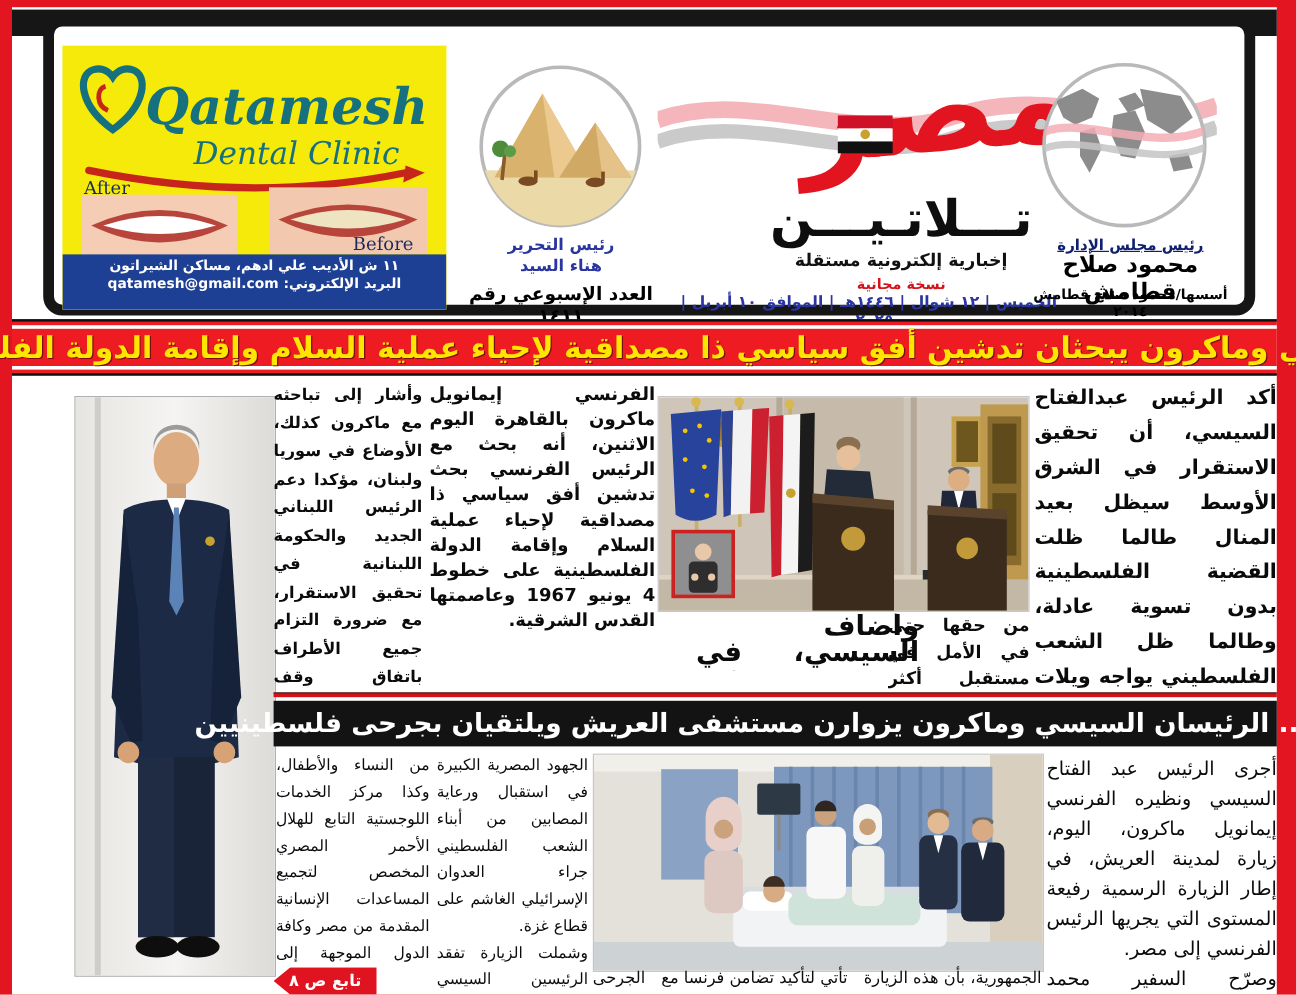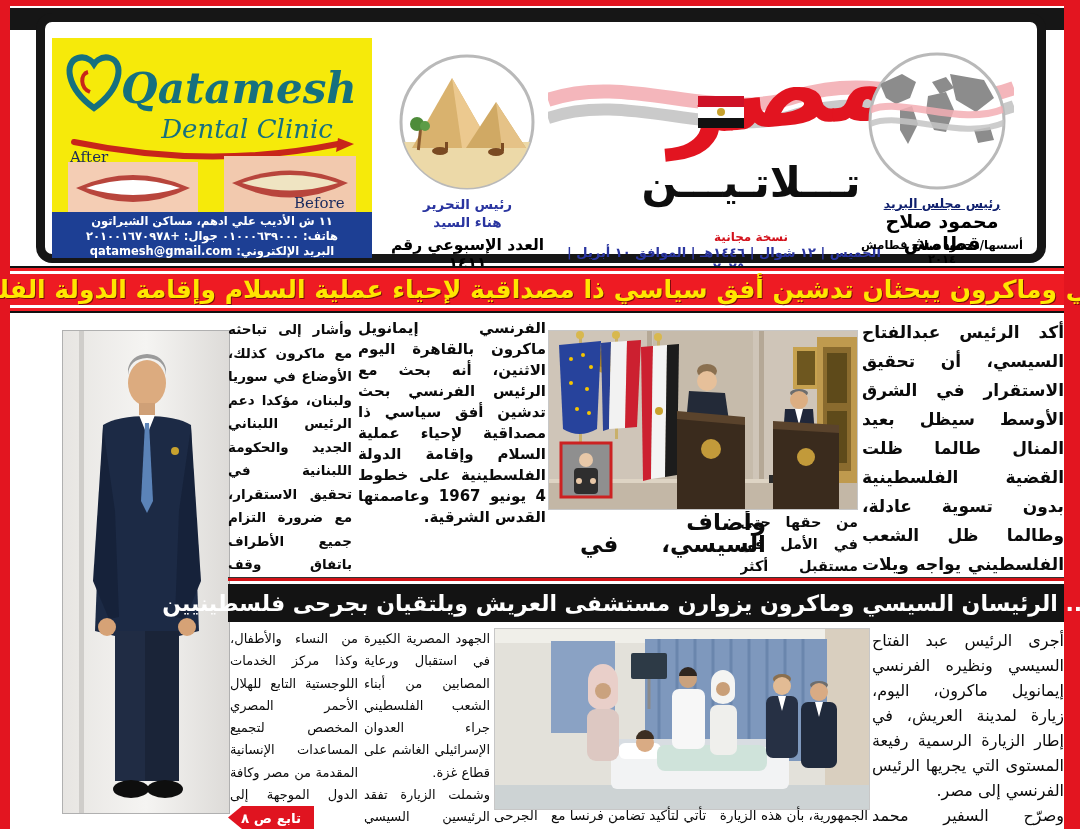--- a/index.html
+++ b/index.html
@@ -82,21 +82,20 @@
       <path d="M18,26 Q65,10 112,26 Q65,40 18,26 Z" fill="#ffffff"></path>
     </svg>
     <svg class="abs photo" style="left:172px;top:118px;" width="132" height="56" viewBox="0 0 132 56">
       <rect width="132" height="56" fill="#f2c9ae"></rect>
       <path d="M8,27 Q66,2 124,27 Q66,56 8,27 Z" fill="#b8453c"></path>
       <path d="M18,27 Q66,11 114,27 Q66,42 18,27 Z" fill="#efe4c2"></path>
     </svg>
     <div class="abs before-label">Before</div>
     <div class="abs ad-bar">
       <div dir="rtl">١١ ش الأديب علي ادهم، مساكن الشيراتون</div>
-      <div dir="rtl">هاتف: ٠١٠٠٠٦٣٩٠٠٠ جوال: +٢٠١٠٠١٦٧٠٩٧٨</div>
       <div dir="rtl">البريد الإلكتروني: qatamesh@gmail.com</div>
     </div>
   </div>
 
   <svg class="abs photo" style="left:396px;top:52px;" width="142" height="140" viewBox="0 0 142 140">
     <defs>
         <clipPath id="cpy">
           <circle cx="71" cy="70" r="66"></circle>
         </clipPath>
       </defs>
@@ -125,20 +124,21 @@
     <path d="M0,52 C80,24 170,76 250,48 C330,22 400,66 466,40" fill="none" stroke="#c4c4c4" stroke-width="12" opacity="0.9"></path>
   </svg>
   <div class="abs logo-main">مصر</div>
   <svg class="abs" style="left:698px;top:96px;" width="46" height="32" viewBox="0 0 46 32">
     <rect width="46" height="11" fill="#ce1126"></rect>
       <rect y="11" width="46" height="11" fill="#ffffff"></rect>
       <rect y="22" width="46" height="10" fill="#111111"></rect>
     <circle cx="23" cy="16" r="4" fill="#c8a22e"></circle>
   </svg>
   <div class="abs logo-sub">تـــلاتـيـــن</div>
+  <div class="abs tagline" dir="rtl">إخبارية إلكترونية مستقلة</div>
   <div class="abs free-copy" dir="rtl">نسخة مجانية</div>
   <div class="abs date-line" dir="rtl">الخميس | ١٢ شوال | ١٤٤٦هـ | الموافق ١٠ أبريل | ٢٠٢٥م</div>
 
   <svg class="abs photo" style="left:862px;top:50px;" width="150" height="142" viewBox="0 0 150 142">
     <defs>
         <clipPath id="cpm">
           <circle cx="75" cy="71" r="67"></circle>
         </clipPath>
       </defs>
     <circle cx="75" cy="71" r="67" fill="#ffffff" stroke="#b9b9b9" stroke-width="3"></circle>
@@ -146,21 +146,21 @@
       <polygon points="18,34 40,24 54,32 48,48 34,54 24,48"></polygon>
       <polygon points="38,60 50,56 56,74 46,94 38,80"></polygon>
       <polygon points="66,46 84,42 92,60 84,82 72,80 64,62"></polygon>
       <polygon points="70,32 84,27 92,38 78,44"></polygon>
       <polygon points="88,24 122,30 132,48 114,62 94,50"></polygon>
       <polygon points="112,80 128,77 132,90 116,93"></polygon>
     </g>
     <path d="M8,60 C40,46 100,78 144,58" fill="none" stroke="#f3aeb4" stroke-width="7" opacity="0.85" clip-path="url(#cpm)"></path>
     <path d="M8,74 C40,60 100,92 144,72" fill="none" stroke="#c4c4c4" stroke-width="6" opacity="0.85" clip-path="url(#cpm)"></path>
   </svg>
-  <div class="abs chair-title" dir="rtl">رئيس مجلس البريد</div>
+  <div class="abs chair-title" dir="rtl">رئيس مجلس الإدارة</div>
   <div class="abs chair-name" dir="rtl">محمود صلاح قطامش</div>
   <div class="abs founded-line" dir="rtl">أسسها/محمود صلاح قطامش ٢٠١٤</div>
 
   <div class="abs hl1">
     <div class="hl1-inner">
       <span class="hl1-text" dir="rtl">السيسي وماكرون يبحثان تدشين أفق سياسي ذا مصداقية لإحياء عملية السلام وإقامة الدولة الفلسطينية</span>
     </div>
   </div>
 
   <svg class="abs photo sisi" viewBox="0 0 166 482">

